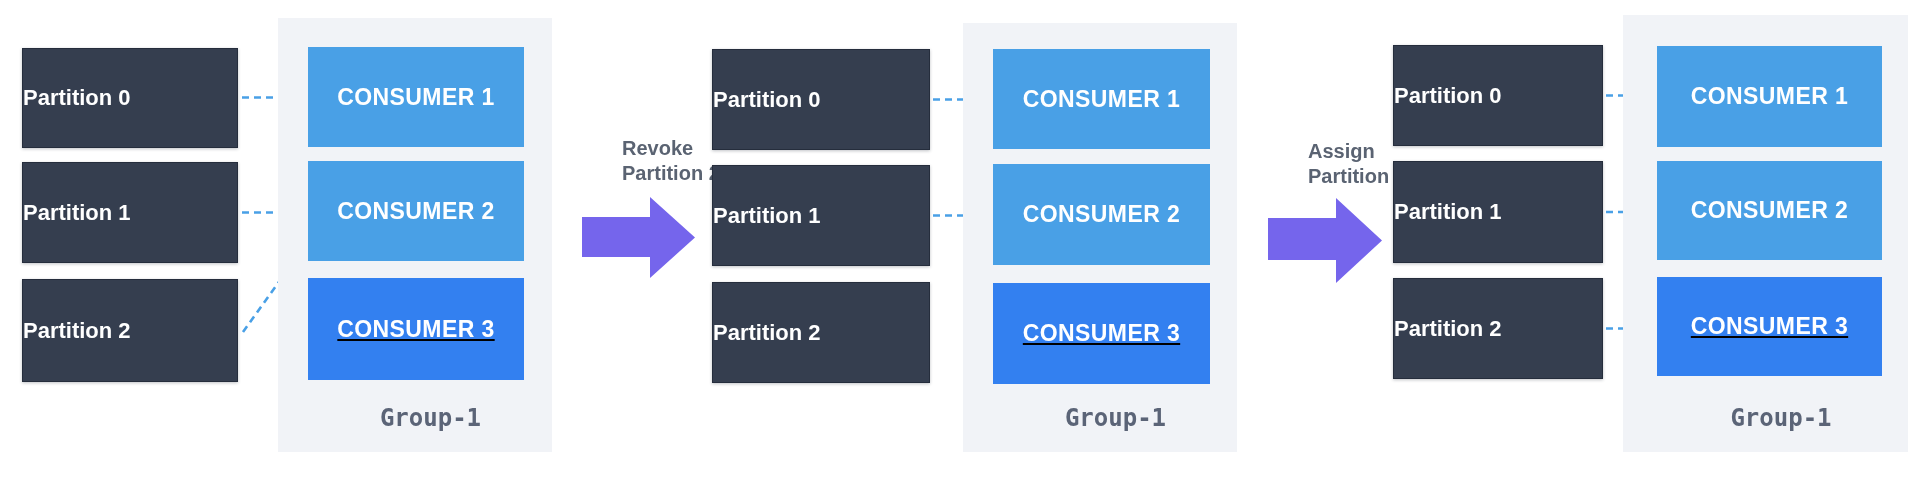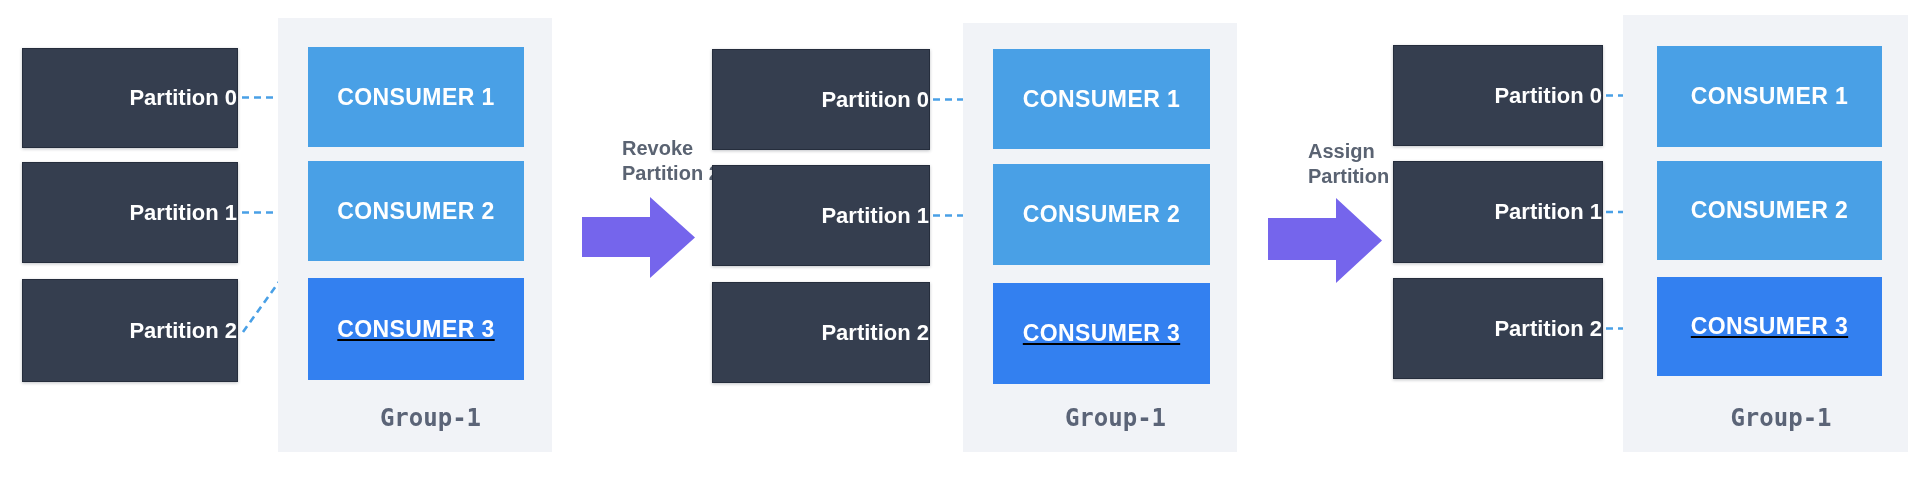--- a/index.html
+++ b/index.html
@@ -11,21 +11,21 @@
   .overlay { position:absolute; left:0; top:0; pointer-events:none; }
   .dash  { stroke:var(--dashed-arrow); stroke-width:2.6; stroke-dasharray:7 5; fill:none; }
   .dhead { fill:var(--dashed-arrow); }
   .block { fill:var(--purple-arrow); }
 
   .pbox {
     position:absolute; box-sizing:border-box;
     background:var(--partition-box);
     border:1px solid rgba(18,24,38,.45);
     box-shadow:0 1px 3px rgba(30,38,55,.28);
-    display:flex; align-items:center; justify-content:flex-end;
+    display:flex; align-items:center; justify-content:flex-start;
   }
   .pbox span { font-weight:700; font-size:22px; color:var(--box-text); }
 
   .group { position:absolute; background:var(--group-bg); }
   .cbox {
     position:absolute; display:flex; align-items:center; justify-content:center;text-align:center;
   }
   .cbox.light  { background:var(--consumer-light); }
   .cbox.bright { background:var(--consumer-bright);text-decoration:underline; }
   .cbox span { font-weight:700; font-size:23px; letter-spacing:.4px; color:var(--box-text); }

